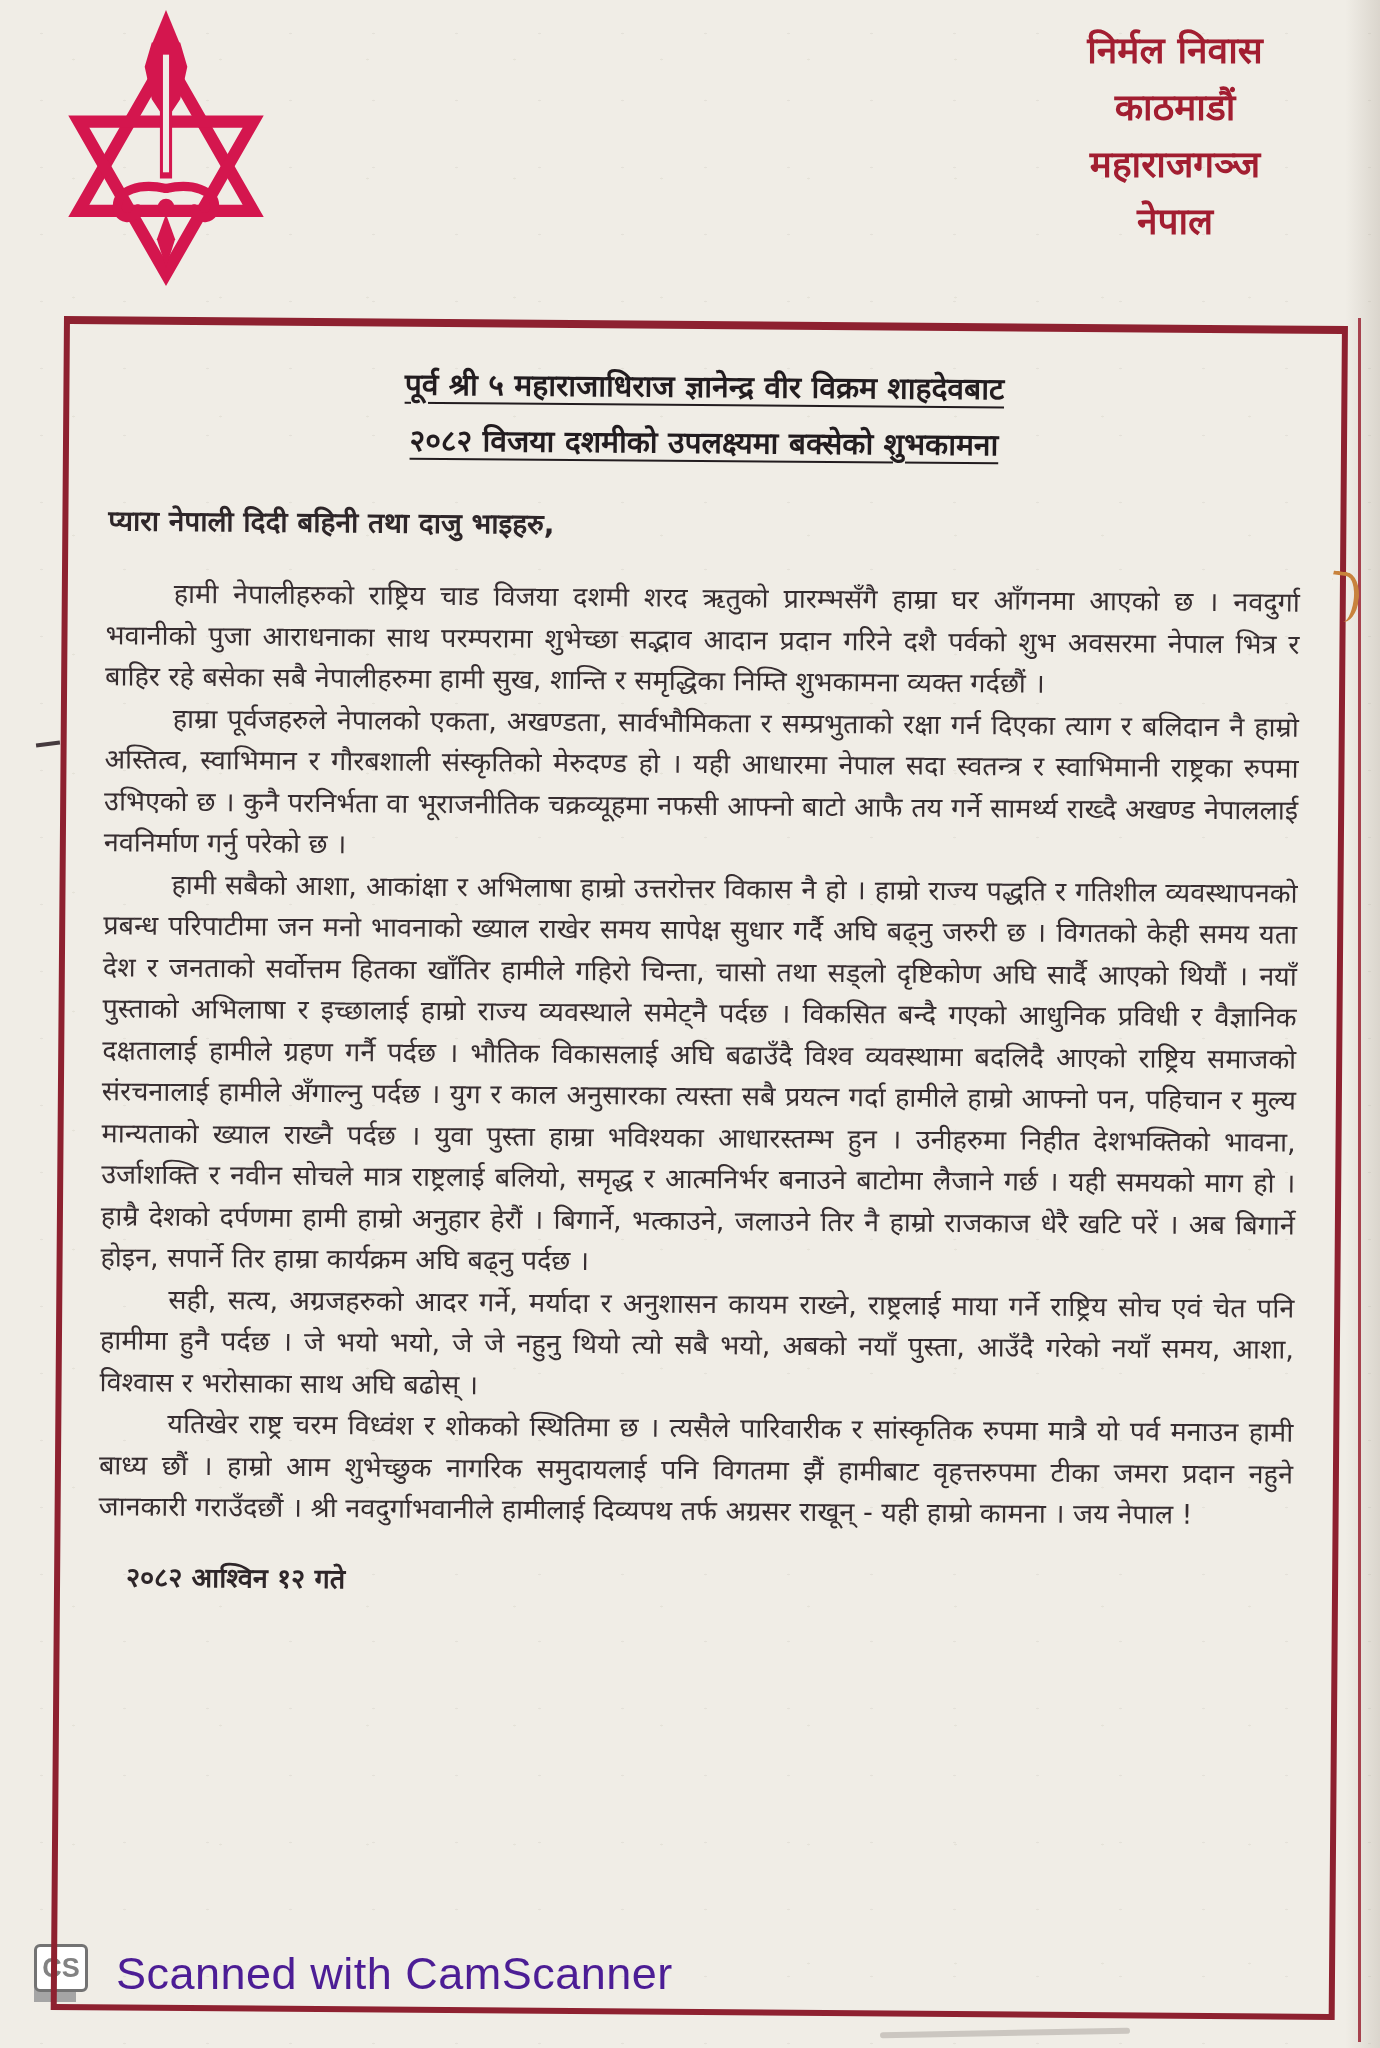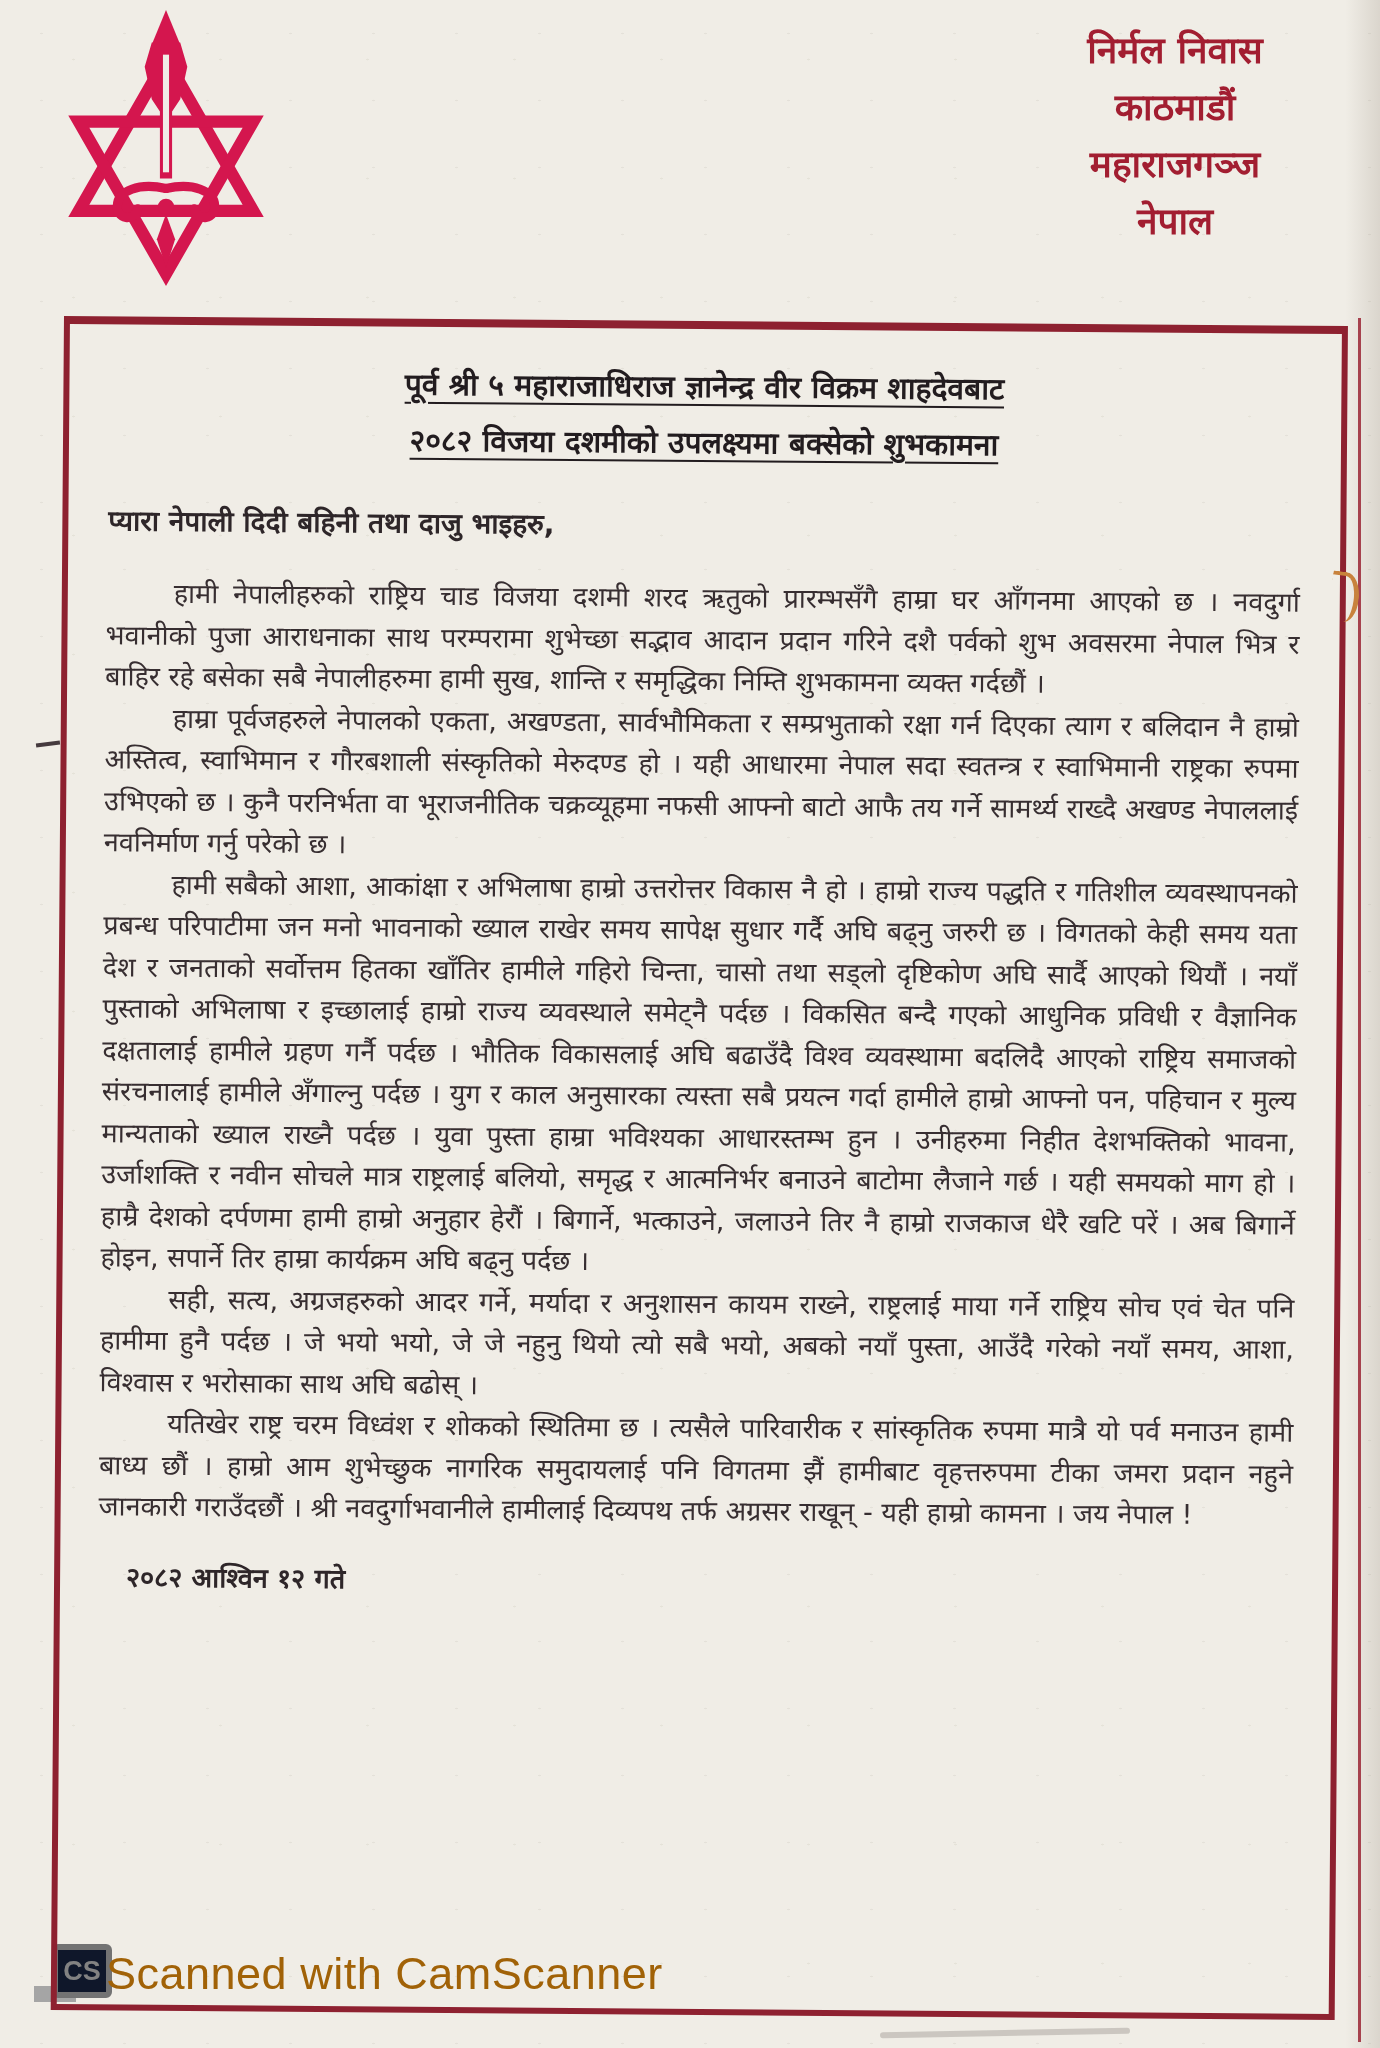--- a/index.html
+++ b/index.html
@@ -38,28 +38,28 @@
   .date-line{margin:30px 0 0 28px;font-size:27px;font-weight:600;color:#2e2629;}
   
   .left-dash{position:absolute;left:36px;top:742px;width:24px;height:4px;background:#453a3e;transform:rotate(-7deg);z-index:5;}
   .right-edge-line{position:absolute;left:1358px;top:318px;width:3px;height:1724px;background:#9a2434;opacity:.85;z-index:3;}
   .orange-hook{position:absolute;left:1330px;top:572px;width:24px;height:46px;border-right:5px solid #c8823c;border-top:4px solid #c8823c;border-radius:0 60% 50% 0;transform:rotate(8deg);z-index:5;}
   .pencil-smudge{position:absolute;left:880px;top:2030px;width:250px;height:6px;background:rgba(90,85,80,.25);border-radius:3px;transform:rotate(-1deg);}
   
   .watermark{position:absolute;left:0;top:0;z-index:2;}
   .cs-badge{
     position:absolute;left:34px;top:1944px;width:48px;height:42px;
-    background:#0f172a;border:6px solid #737373;border-radius:6px;
+    background:#ffffff;border:3px solid #737373;border-radius:6px;
     display:flex;align-items:center;justify-content:center;
-    font-family:"Liberation Sans", sans-serif;font-weight:bold;font-size:27px;color:#828282;margin-left:18px;
+    font-family:"Liberation Sans", sans-serif;font-weight:bold;font-size:27px;color:#828282;
   }
   .cs-tab{position:absolute;left:34px;top:1986px;width:42px;height:16px;background:#a5a5a5;}
   .wm-text{
-    position:absolute;left:106px;top:1948px;
-    font-family:"Liberation Sans", sans-serif;font-size:45px;color:#a16207;letter-spacing:.5px;white-space:nowrap;
+    position:absolute;left:116px;top:1948px;
+    font-family:"Liberation Sans", sans-serif;font-size:45px;color:#4c1d95;letter-spacing:.5px;white-space:nowrap;
   }
 </style>
 </head>
 <body>
 
 <div class="emblem">
   <svg width="204" height="284" viewBox="0 0 200 280" xmlns="http://www.w3.org/2000/svg">
     <g stroke="#d4164e" stroke-width="12" fill="none" stroke-linejoin="miter">
       <path d="M100 50 L186 200 L14 200 Z"></path>
       <path d="M100 262 L14 112 L186 112 Z"></path>

